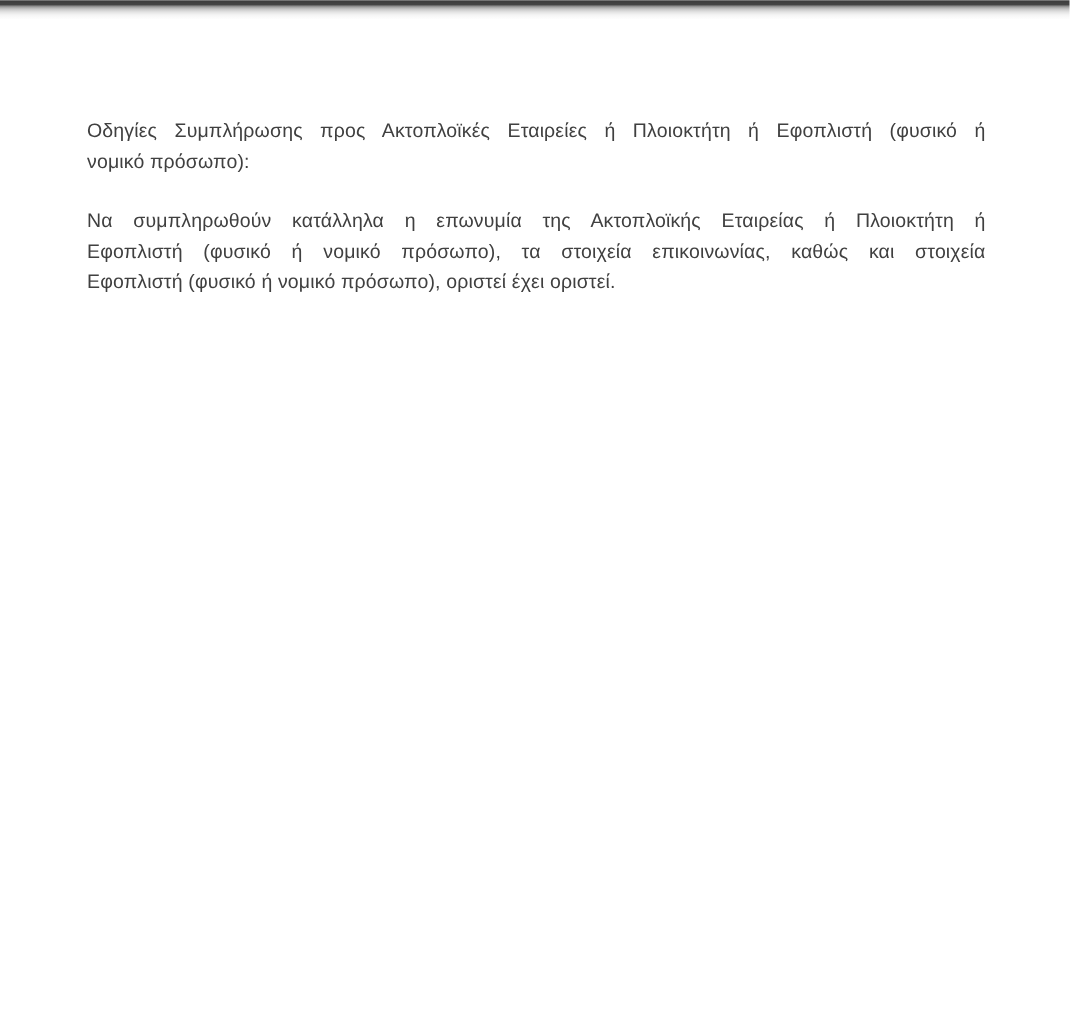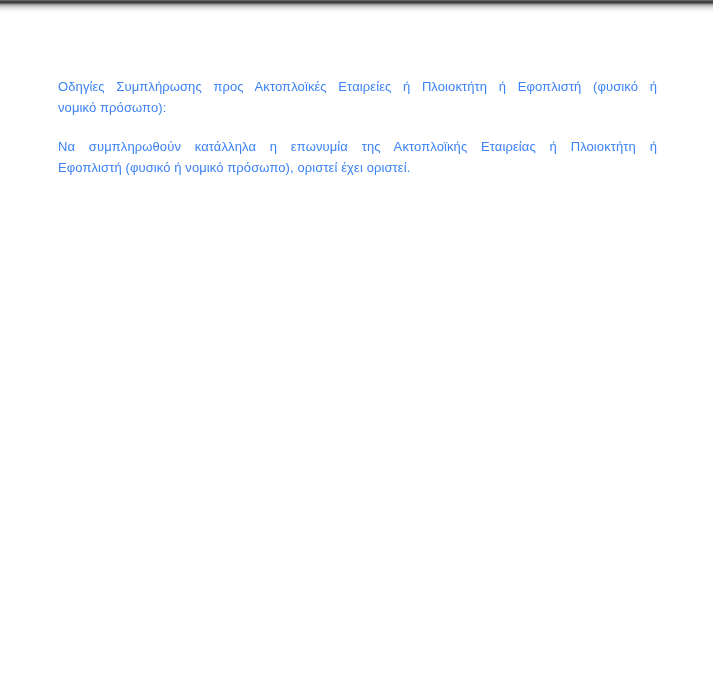--- a/index.html
+++ b/index.html
@@ -37,21 +37,21 @@
       #ffffff 13px
     );
   }
   .doc-text {
     position: absolute;
     left: 58px;
     top: 77px;
     width: 599px;
     font-size: 13px;
     line-height: 20.5px;
-    color: #3b82f6;
+    color: #404040;
     letter-spacing: 0.1px;
   }
   .paragraph {
     margin: 0;
   }
   .paragraph + .paragraph {
     margin-top: 19px;
   }
   .line {
     text-align: justify;
@@ -74,18 +74,19 @@
 
   <div class="doc-text">
 
     <div class="paragraph">
       <div class="line">Οδηγίες Συμπλήρωσης προς Ακτοπλοϊκές Εταιρείες ή Πλοιοκτήτη ή Εφοπλιστή (φυσικό ή</div>
       <div class="line last">νομικό πρόσωπο):</div>
     </div>
 
     <div class="paragraph">
       <div class="line">Να συμπληρωθούν κατάλληλα η επωνυμία της Ακτοπλοϊκής Εταιρείας ή Πλοιοκτήτη ή</div>
+      <div class="line">Εφοπλιστή (φυσικό ή νομικό πρόσωπο), τα στοιχεία επικοινωνίας, καθώς και στοιχεία</div>
       <div class="line last">Εφοπλιστή (φυσικό ή νομικό πρόσωπο), οριστεί έχει οριστεί.</div>
     </div>
 
   </div>
 
 </div>
 
 </body></html>

